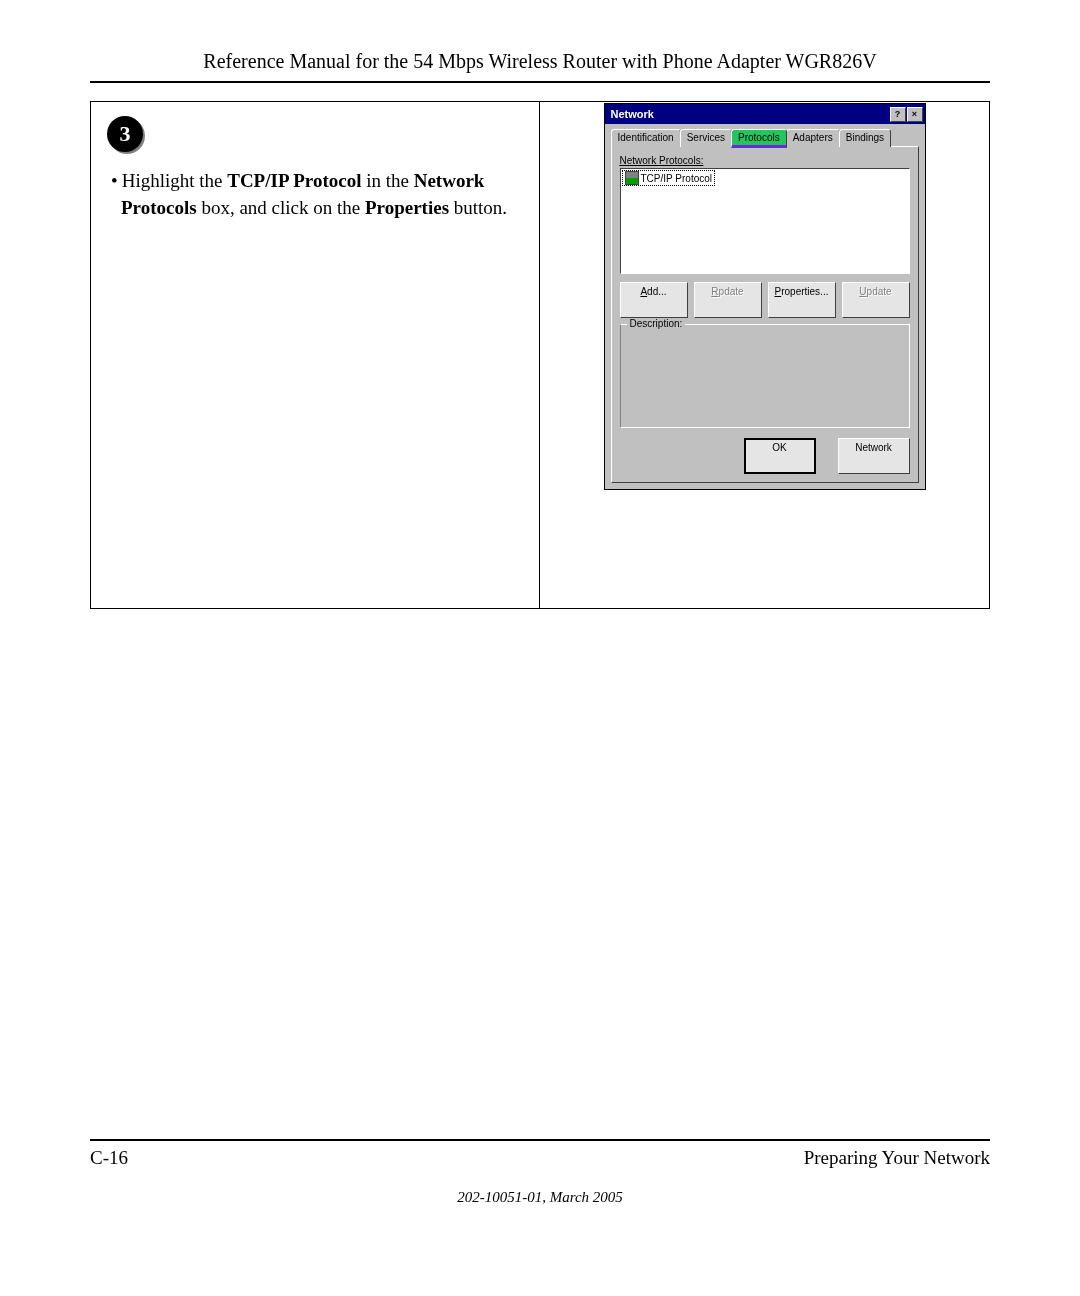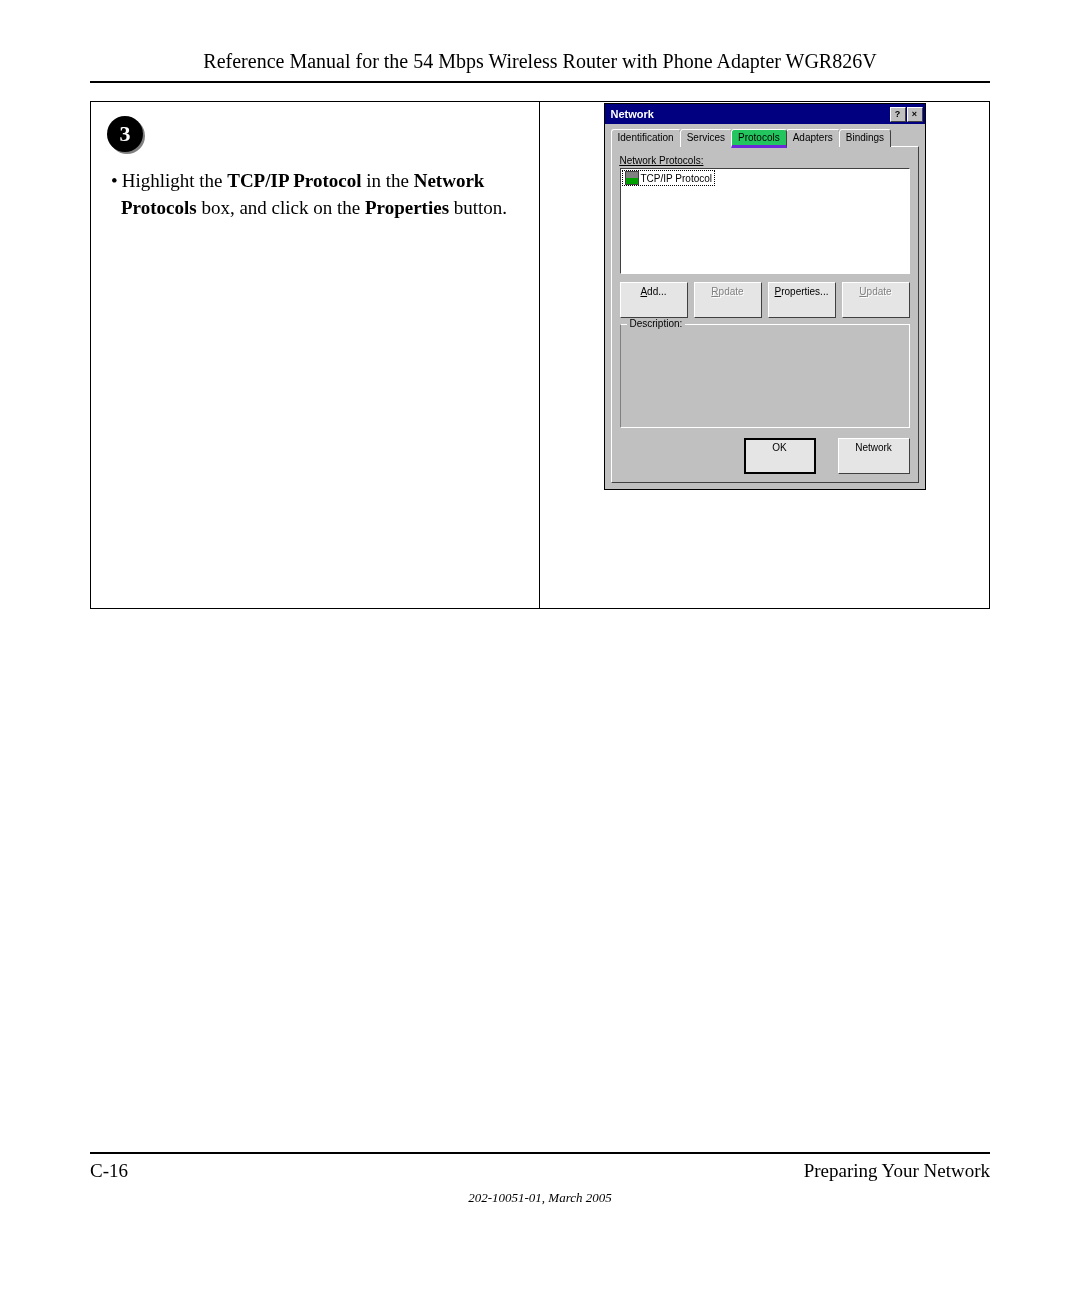--- a/index.html
+++ b/index.html
@@ -230,22 +230,22 @@
   }
   .page-footer .hr { margin-bottom: 6px; }
   .footer-row {
     display: flex;
     justify-content: space-between;
     font-size: 19px;
   }
   .footer-center {
     text-align: center;
     font-style: italic;
-    font-size: 13px;
-    margin-top: 8px;
+    font-size: 15px;
+    margin-top: 20px;
   }
 </style>
 </head>
 <body>
 
 <div class="page">
   <div class="doc-header">Reference Manual for the 54 Mbps Wireless Router with Phone Adapter WGR826V</div>
   <hr class="hr">
 
   <div class="content-box">

